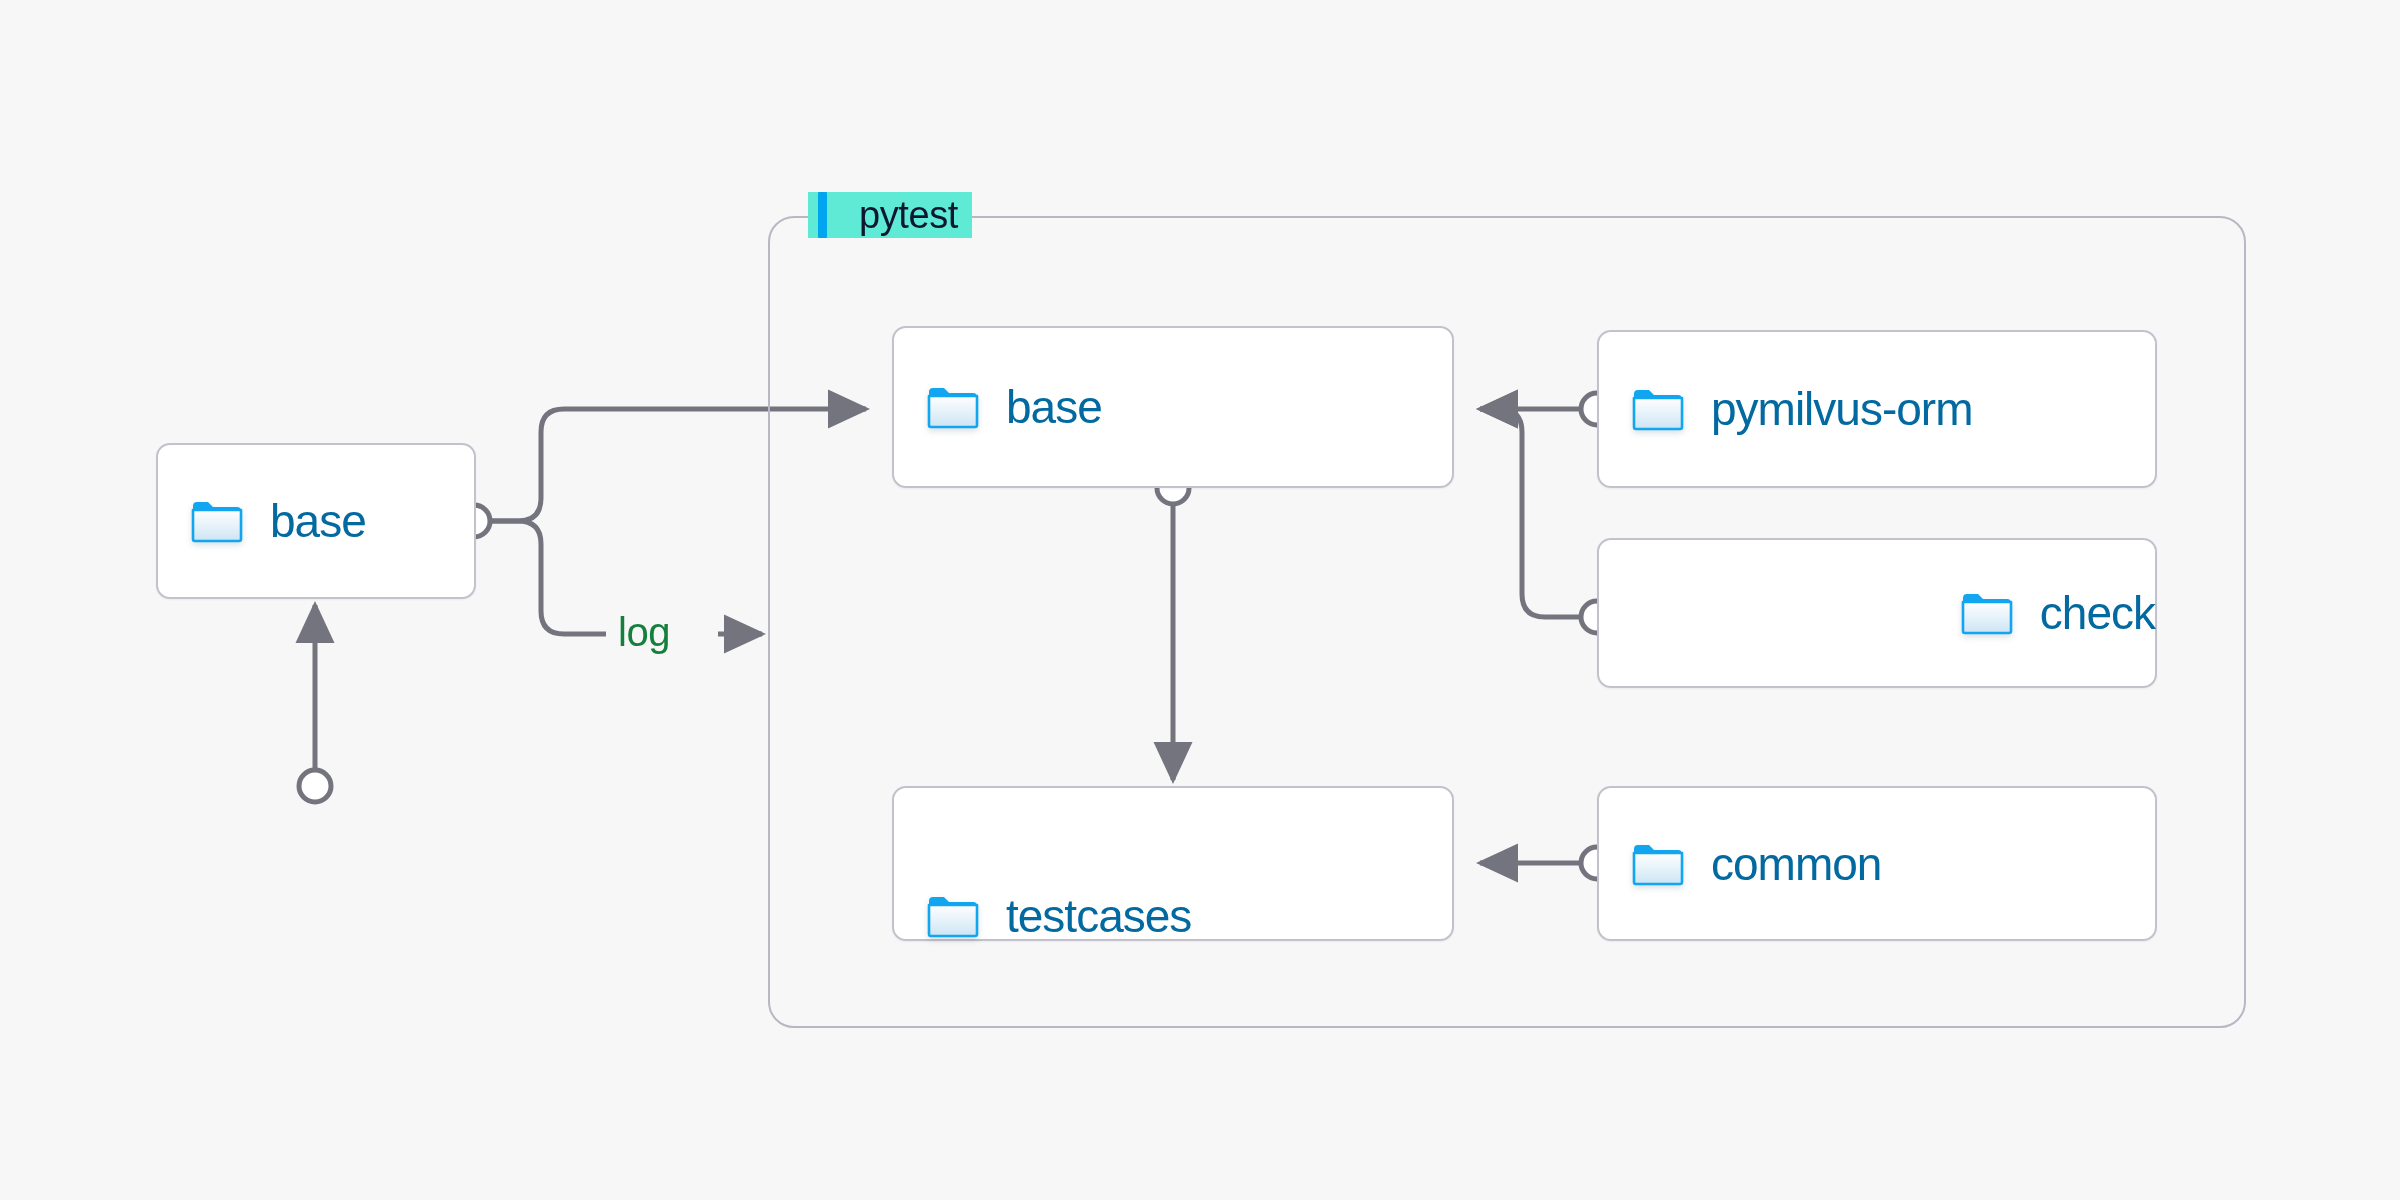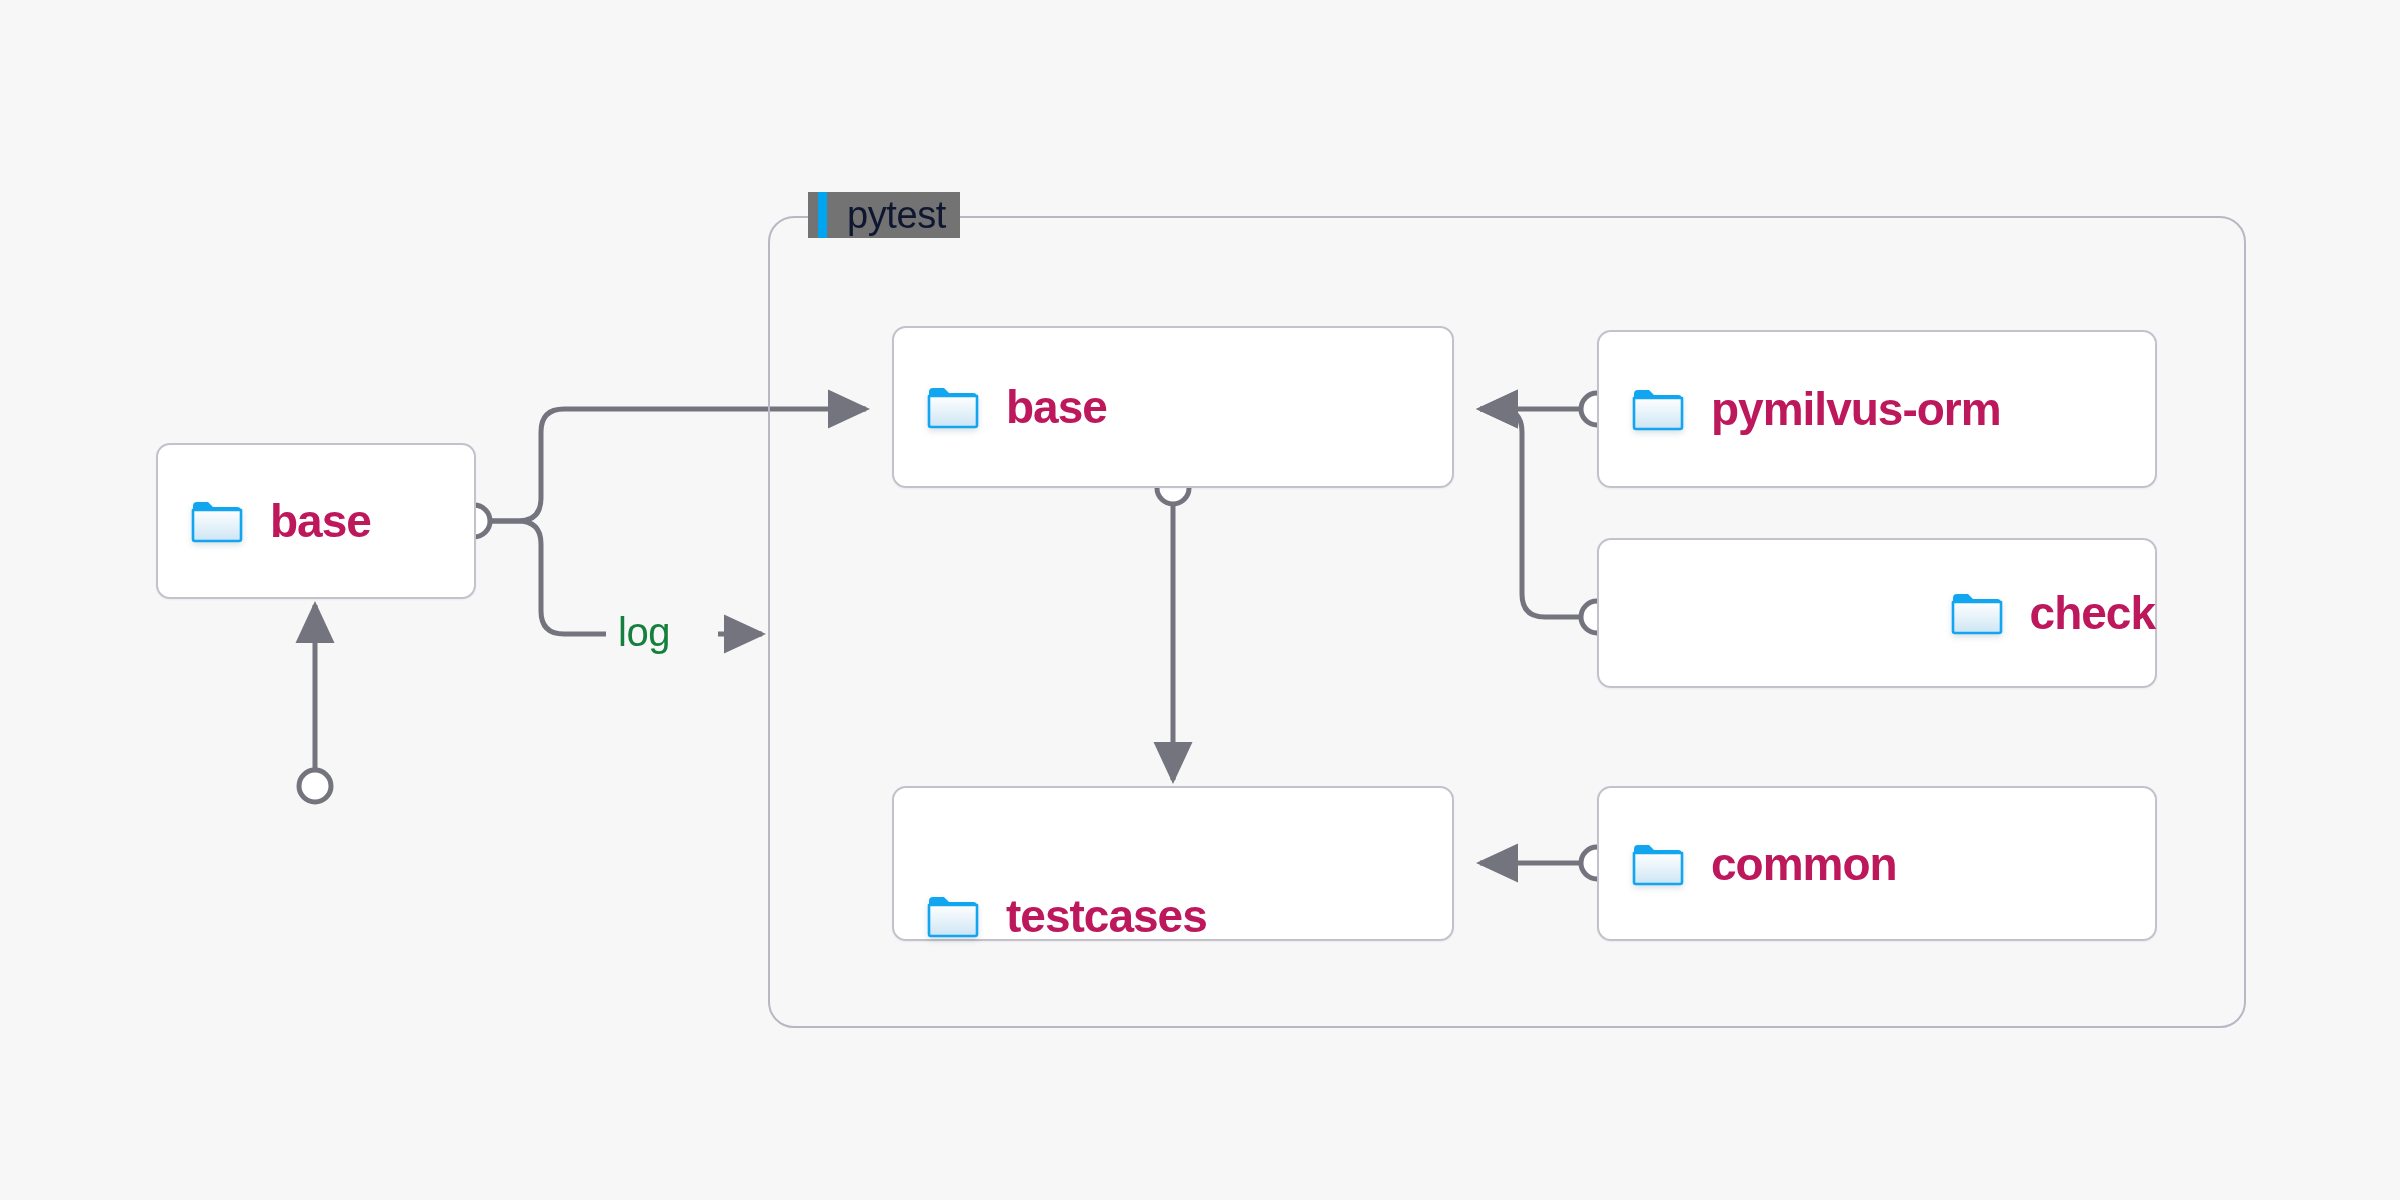--- a/index.html
+++ b/index.html
@@ -29,22 +29,22 @@
     position: absolute;
     border: 2px solid #b9b7c4;
     border-radius: 26px;
     background: transparent;
     box-sizing: border-box;
   }
   .group-label {
     position: absolute;
     display: flex;
     align-items: center;
-    gap: 20px;
-    background: #737373;
+    gap: 32px;
+    background: #5eead4;
     padding: 0 14px 0 10px;
     height: 46px;
   }
   .group-label-bar {
     width: 9px;
     height: 46px;
     background: #00a5f0;
     border-radius: 1px;
     flex: 0 0 auto;
   }
@@ -75,25 +75,24 @@
   }
   .folder-icon {
     flex: 0 0 auto;
     width: 54px;
     height: 46px;
     display: block;
     filter: drop-shadow(0 3px 3px rgba(30,60,90,0.16));
   }
   .node-label {
     font-size: 46px;
-    color: #be185d;
+    color: #0369a1;
     letter-spacing: -1px;
     line-height: 1;
     white-space: nowrap;
-    font-weight: bold;
   }
 
   
   .edge-label {
     position: absolute;
     font-size: 40px;
     color: #15803d;
     letter-spacing: -0.5px;
     line-height: 1;
     white-space: nowrap;

